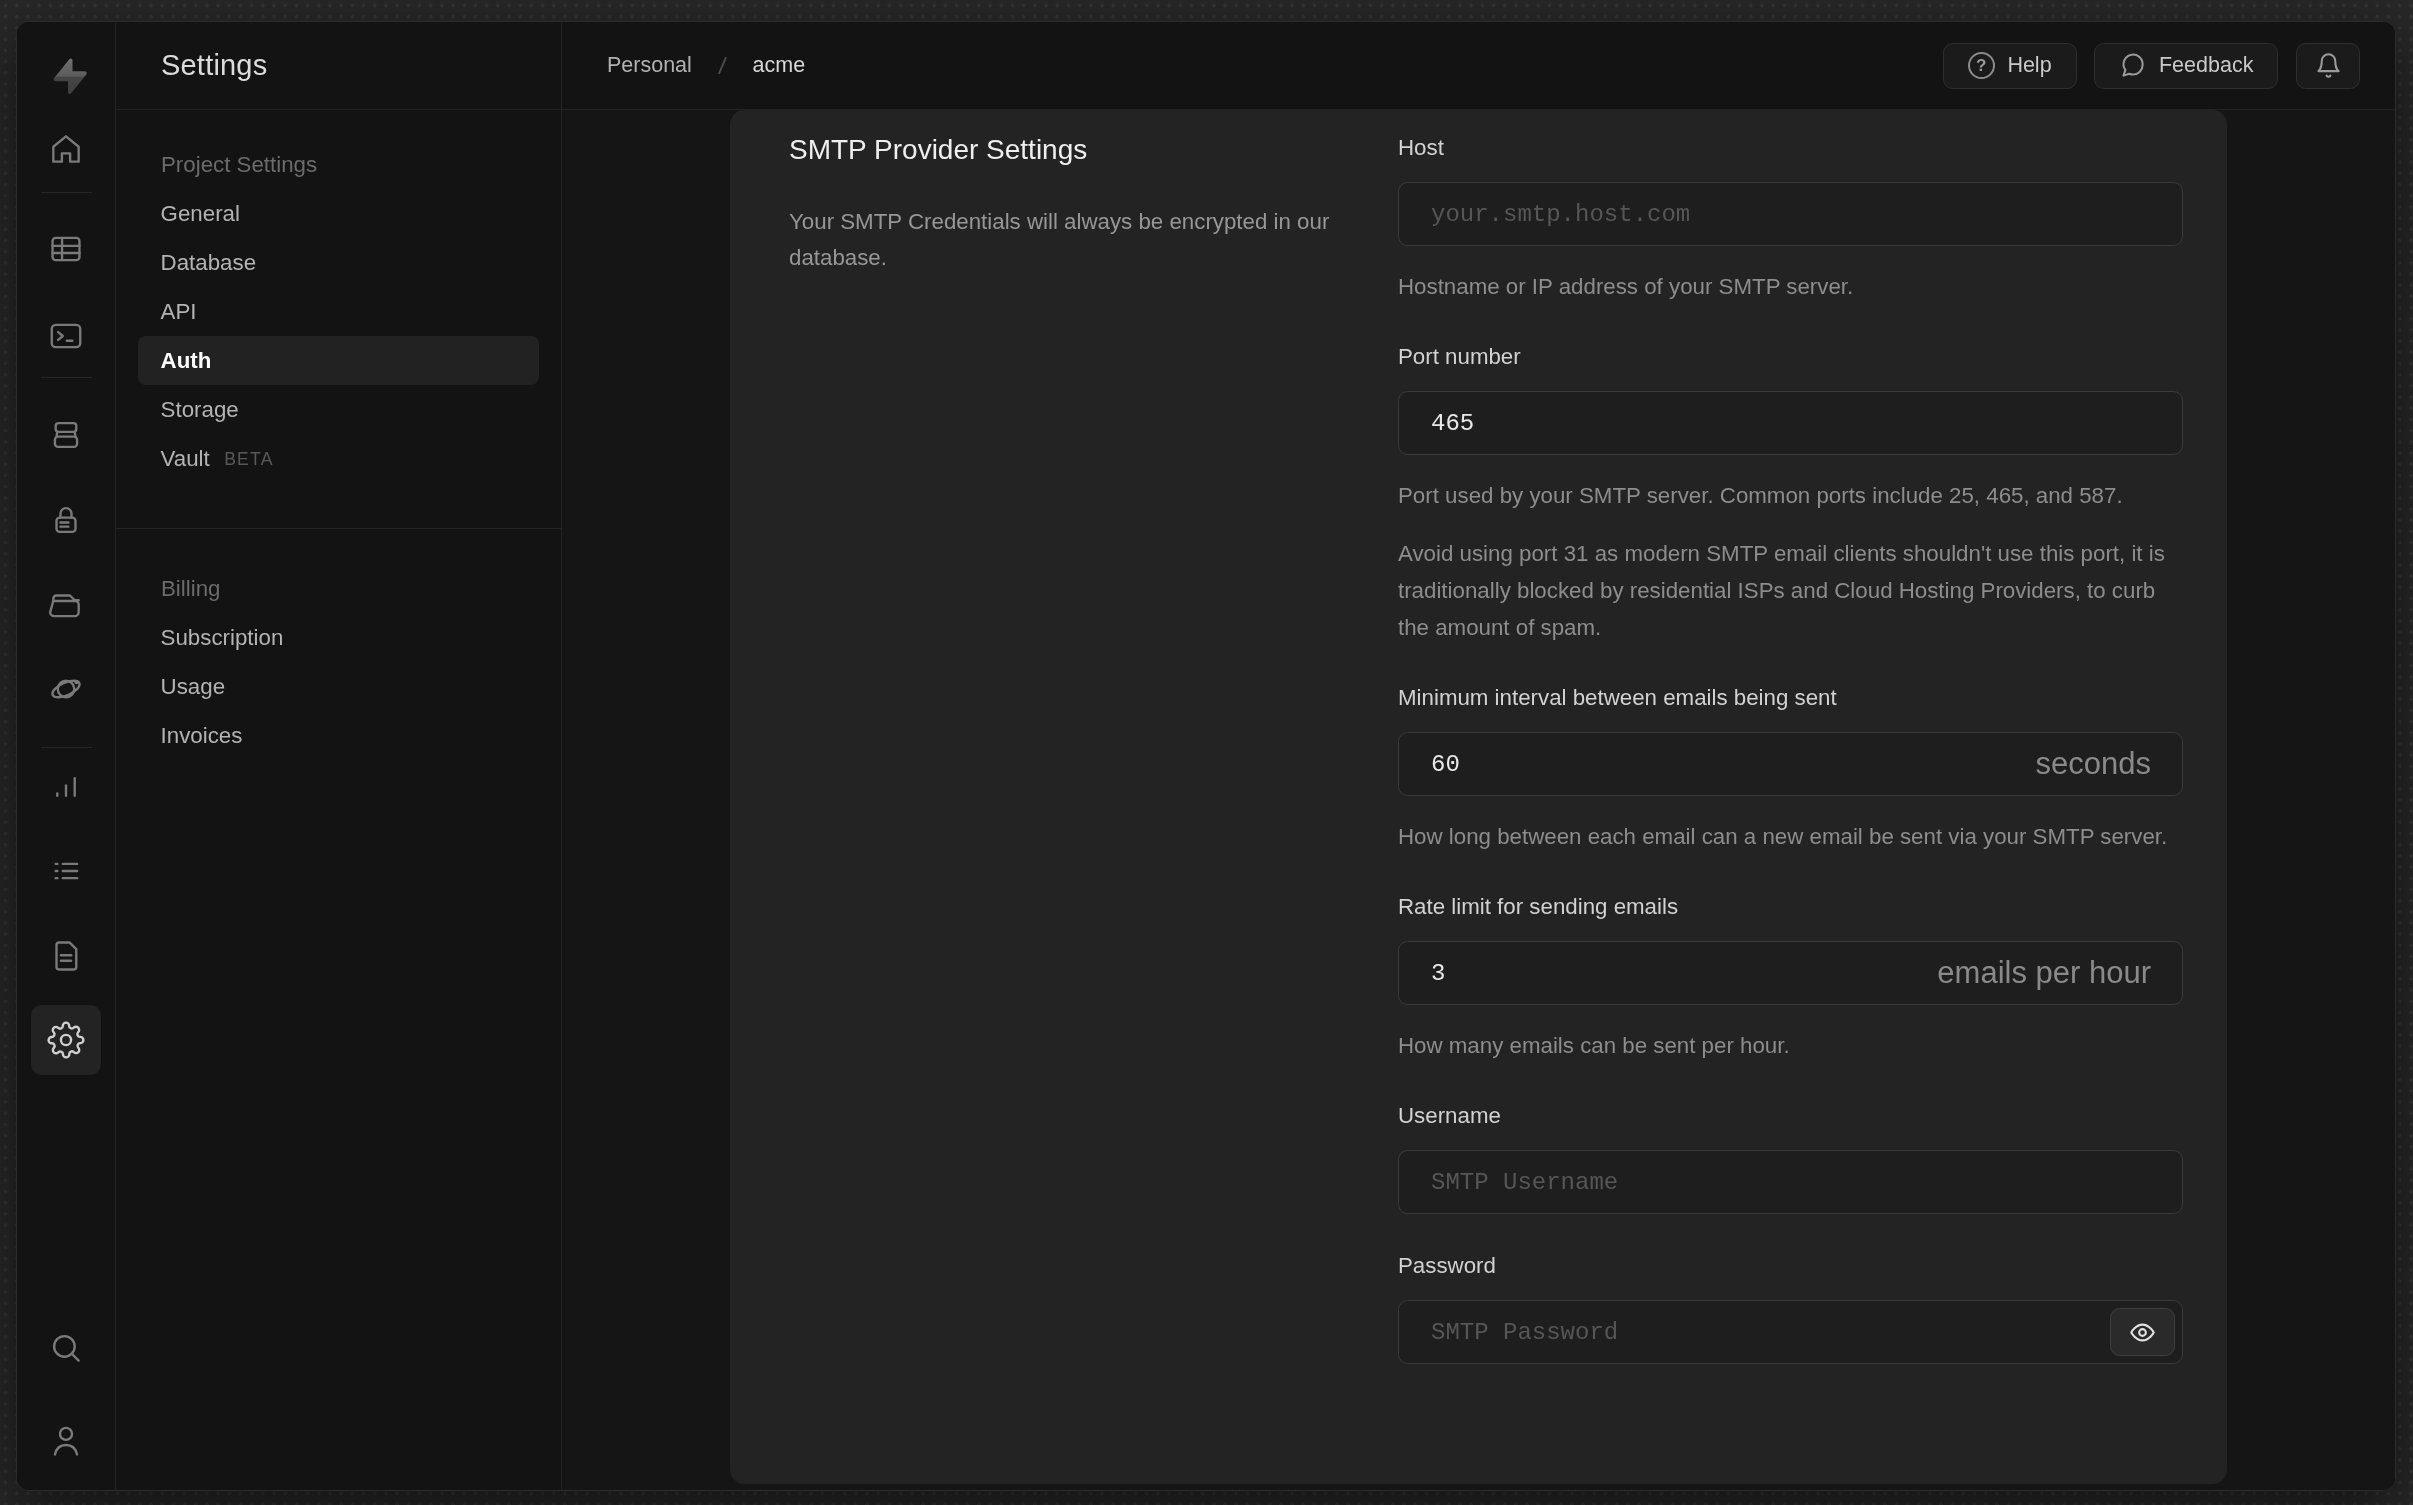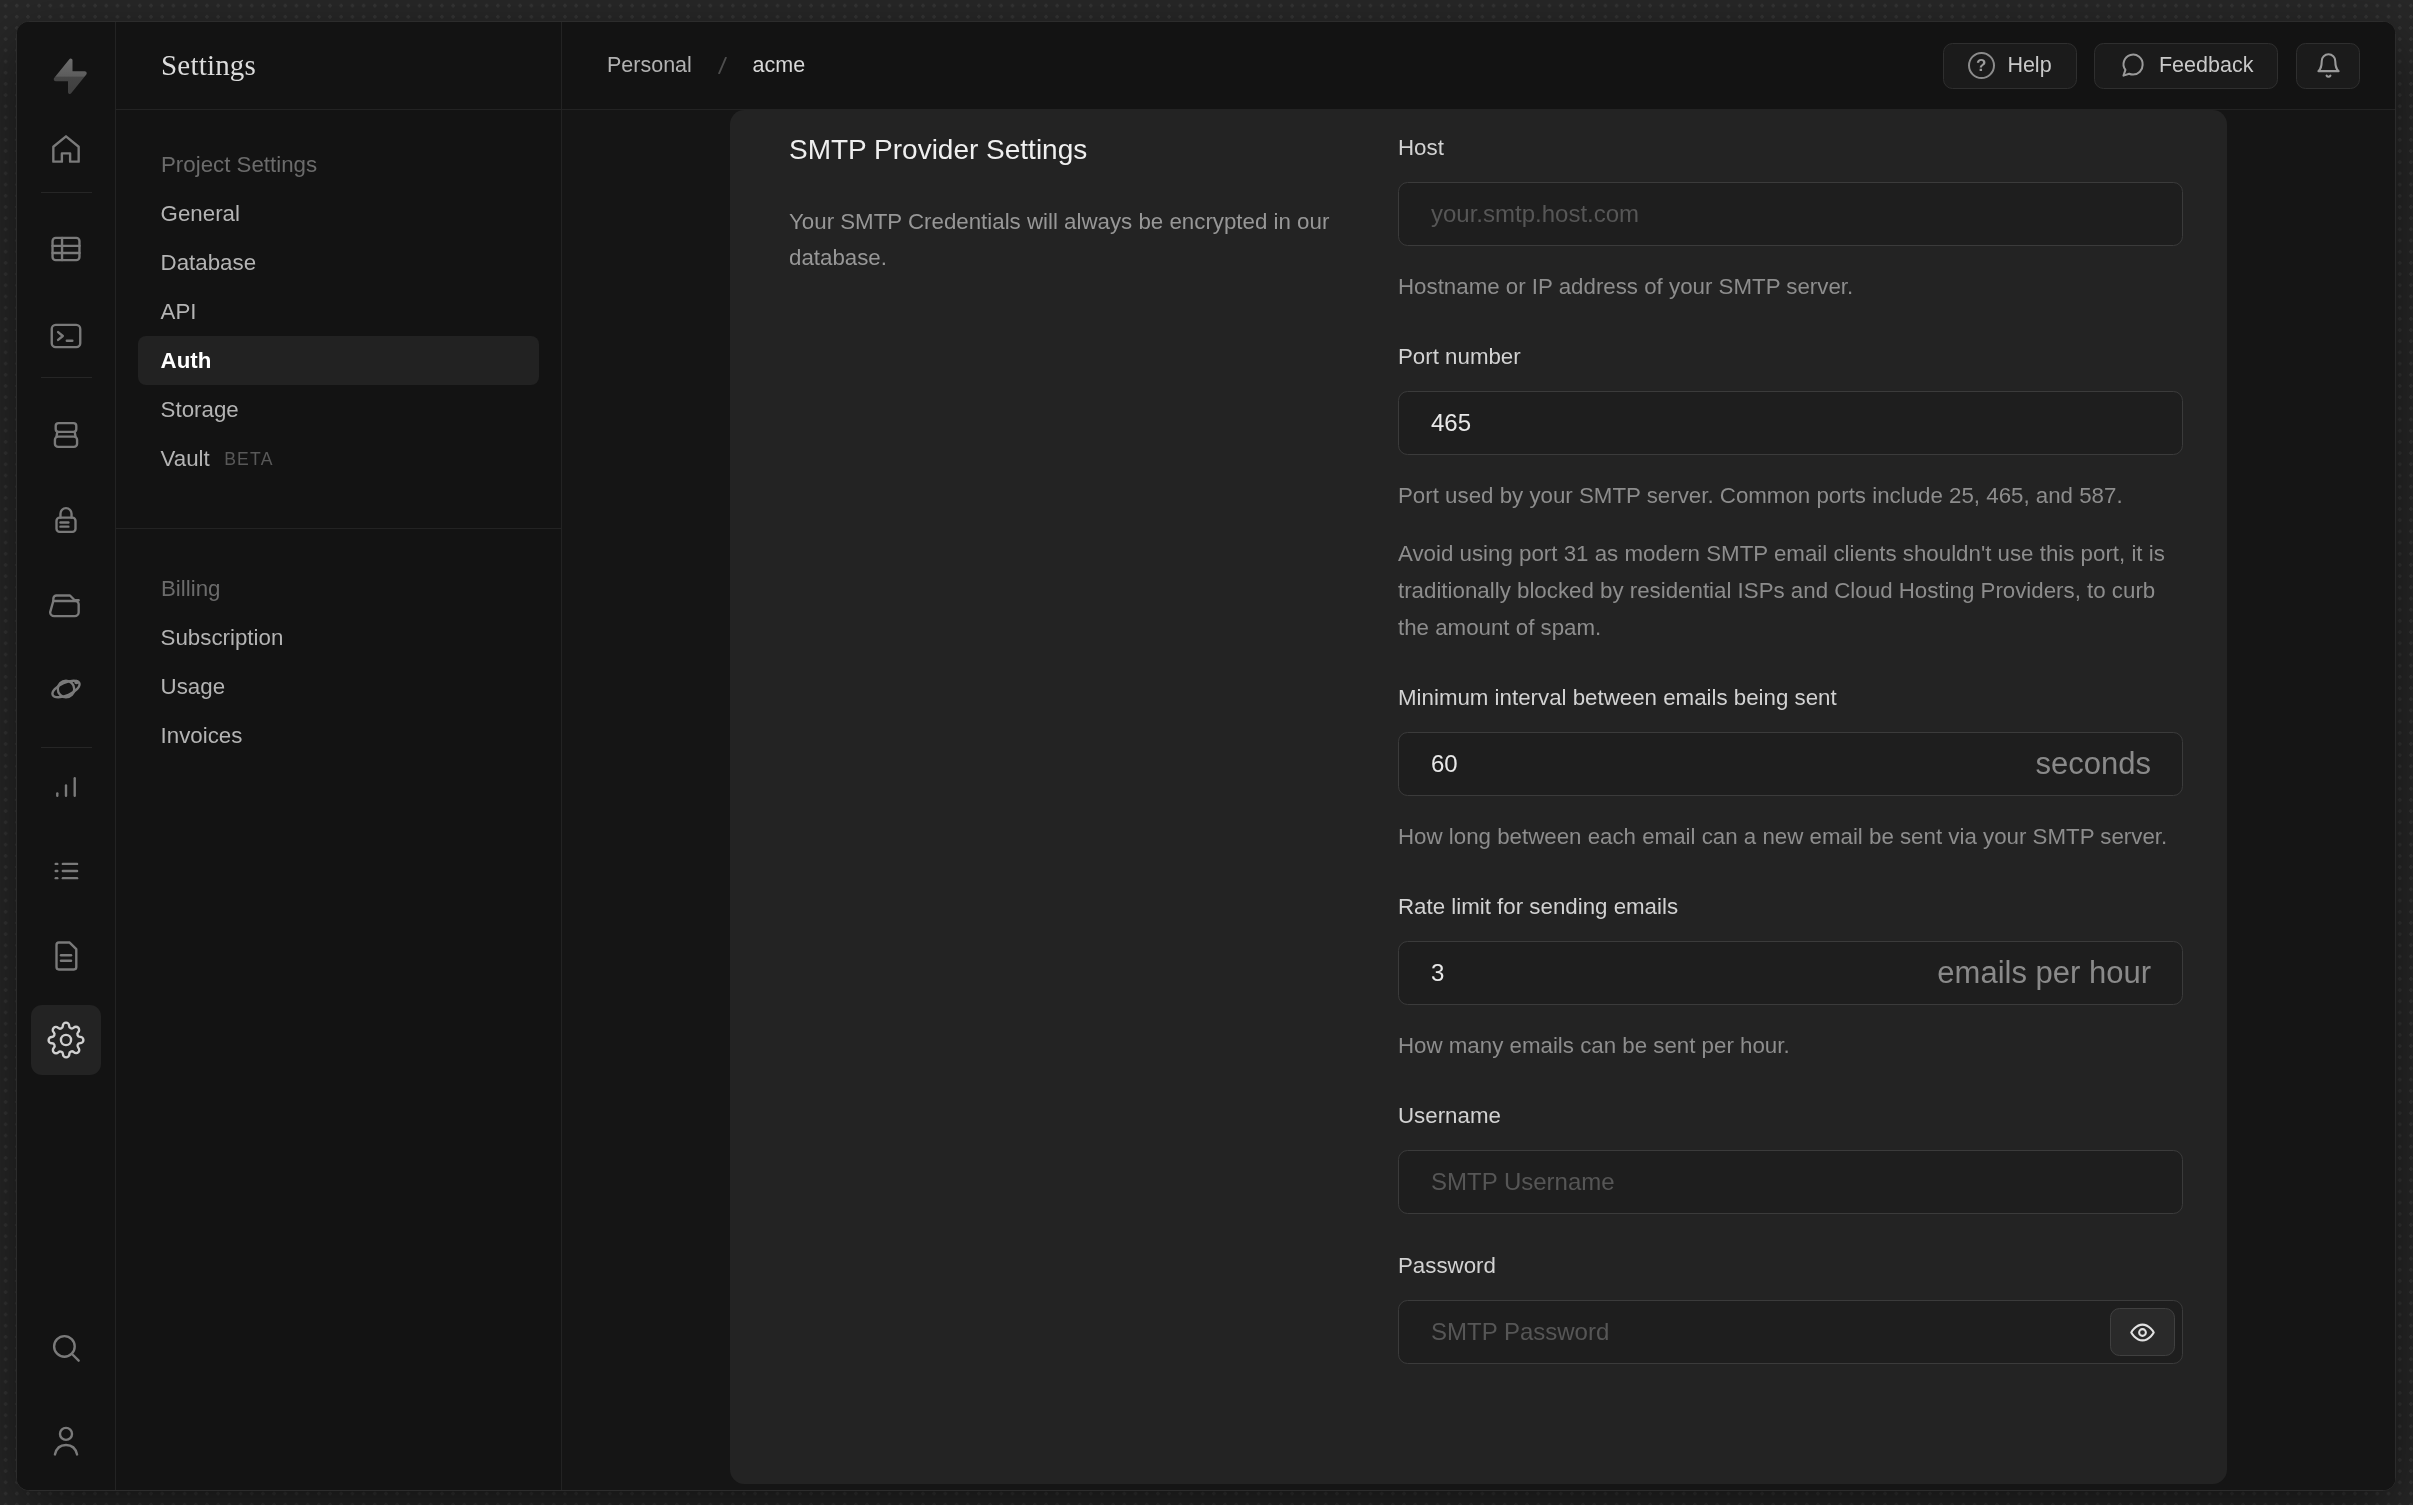--- a/index.html
+++ b/index.html
@@ -37,21 +37,21 @@
     display:flex; align-items:center; justify-content:center; cursor:pointer;
   }
   .rail-item svg { width:38px; height:38px; stroke:#7a7a7a; fill:none; stroke-width:1.5; stroke-linecap:round; stroke-linejoin:round; }
   .rail-item.active { background:#232323; }
   .rail-item.active svg { stroke:#cfcfcf; }
   .rail-divider { position:absolute; left:24px; width:51px; border-top:0.8px solid #262626; }
 
   
   .sidebar { width:446px; flex:0 0 446px; border-right:0.8px solid #232323; background:#131313; display:flex; flex-direction:column; }
   .sidebar-header { height:88px; flex:0 0 88px; border-bottom:0.8px solid #232323; display:flex; align-items:center; padding-left:45px; }
-  .sidebar-title { font-size:29px; color:#dcdcdc; font-weight:400; letter-spacing:0.2px;font-family:Liberation Serif, serif; }
+  .sidebar-title { font-size:29px; color:#dcdcdc; font-weight:400; letter-spacing:0.2px; }
   .sidebar-nav { padding-top:30px; }
   .nav-section-title { height:49px; display:flex; align-items:center; padding:0 45px; color:#6b6b6b; font-size:22.3px; }
   .nav-item {
     height:49px; display:flex; align-items:center; gap:14.4px;
     margin:0 22.3px; padding:0 22.3px; border-radius:8px;
     color:#b4b4b4; font-size:22.3px; cursor:pointer;
   }
   .nav-item.active { background:#222222; color:#ffffff; font-weight:700; }
   .nav-badge { font-size:17.6px; letter-spacing:1.2px; color:#585858; padding-top:1.6px; }
   .nav-divider { border-top:0.8px solid #232323; margin:45px 0 35px 0; }
@@ -89,21 +89,21 @@
   .col-left { width:536px; flex:0 0 536px; }
   .section-title { font-size:28px; color:#efefef; font-weight:400; line-height:32px; }
   .section-desc { margin-top:38px; font-size:22.3px; color:#979797; line-height:36px; width:551px; }
   .col-right { margin-left:73px; width:785px; flex:0 0 785px; }
 
   .field-label { font-size:22.3px; color:#d2d2d2; line-height:27px; margin-bottom:21px; }
   .input-wrap { position:relative; height:64px; }
   .text-input {
     width:100%; height:64px; background:#1e1e1e; border:0.8px solid #3b3b3b; border-radius:9.6px;
     padding:0 32px; font-size:24px; color:#e8e8e8; outline:none;
-    font-family:Liberation Sans, sans-serif;
+    font-family:Liberation Mono, monospace;
   }
   .text-input::placeholder { color:#565656; opacity:1; }
   .input-suffix {
     position:absolute; right:32px; top:50%; transform:translateY(-50%);
     font-size:31px; color:#8a8a8a; pointer-events:none;
   }
   .field-helper { margin-top:22px; font-size:22.3px; color:#8d8d8d; line-height:37px; }
   .field-note { margin-top:21px; font-size:22.3px; color:#8d8d8d; line-height:37px; }
   .group { margin-top:38px; }
   .group.first { margin-top:0; }

